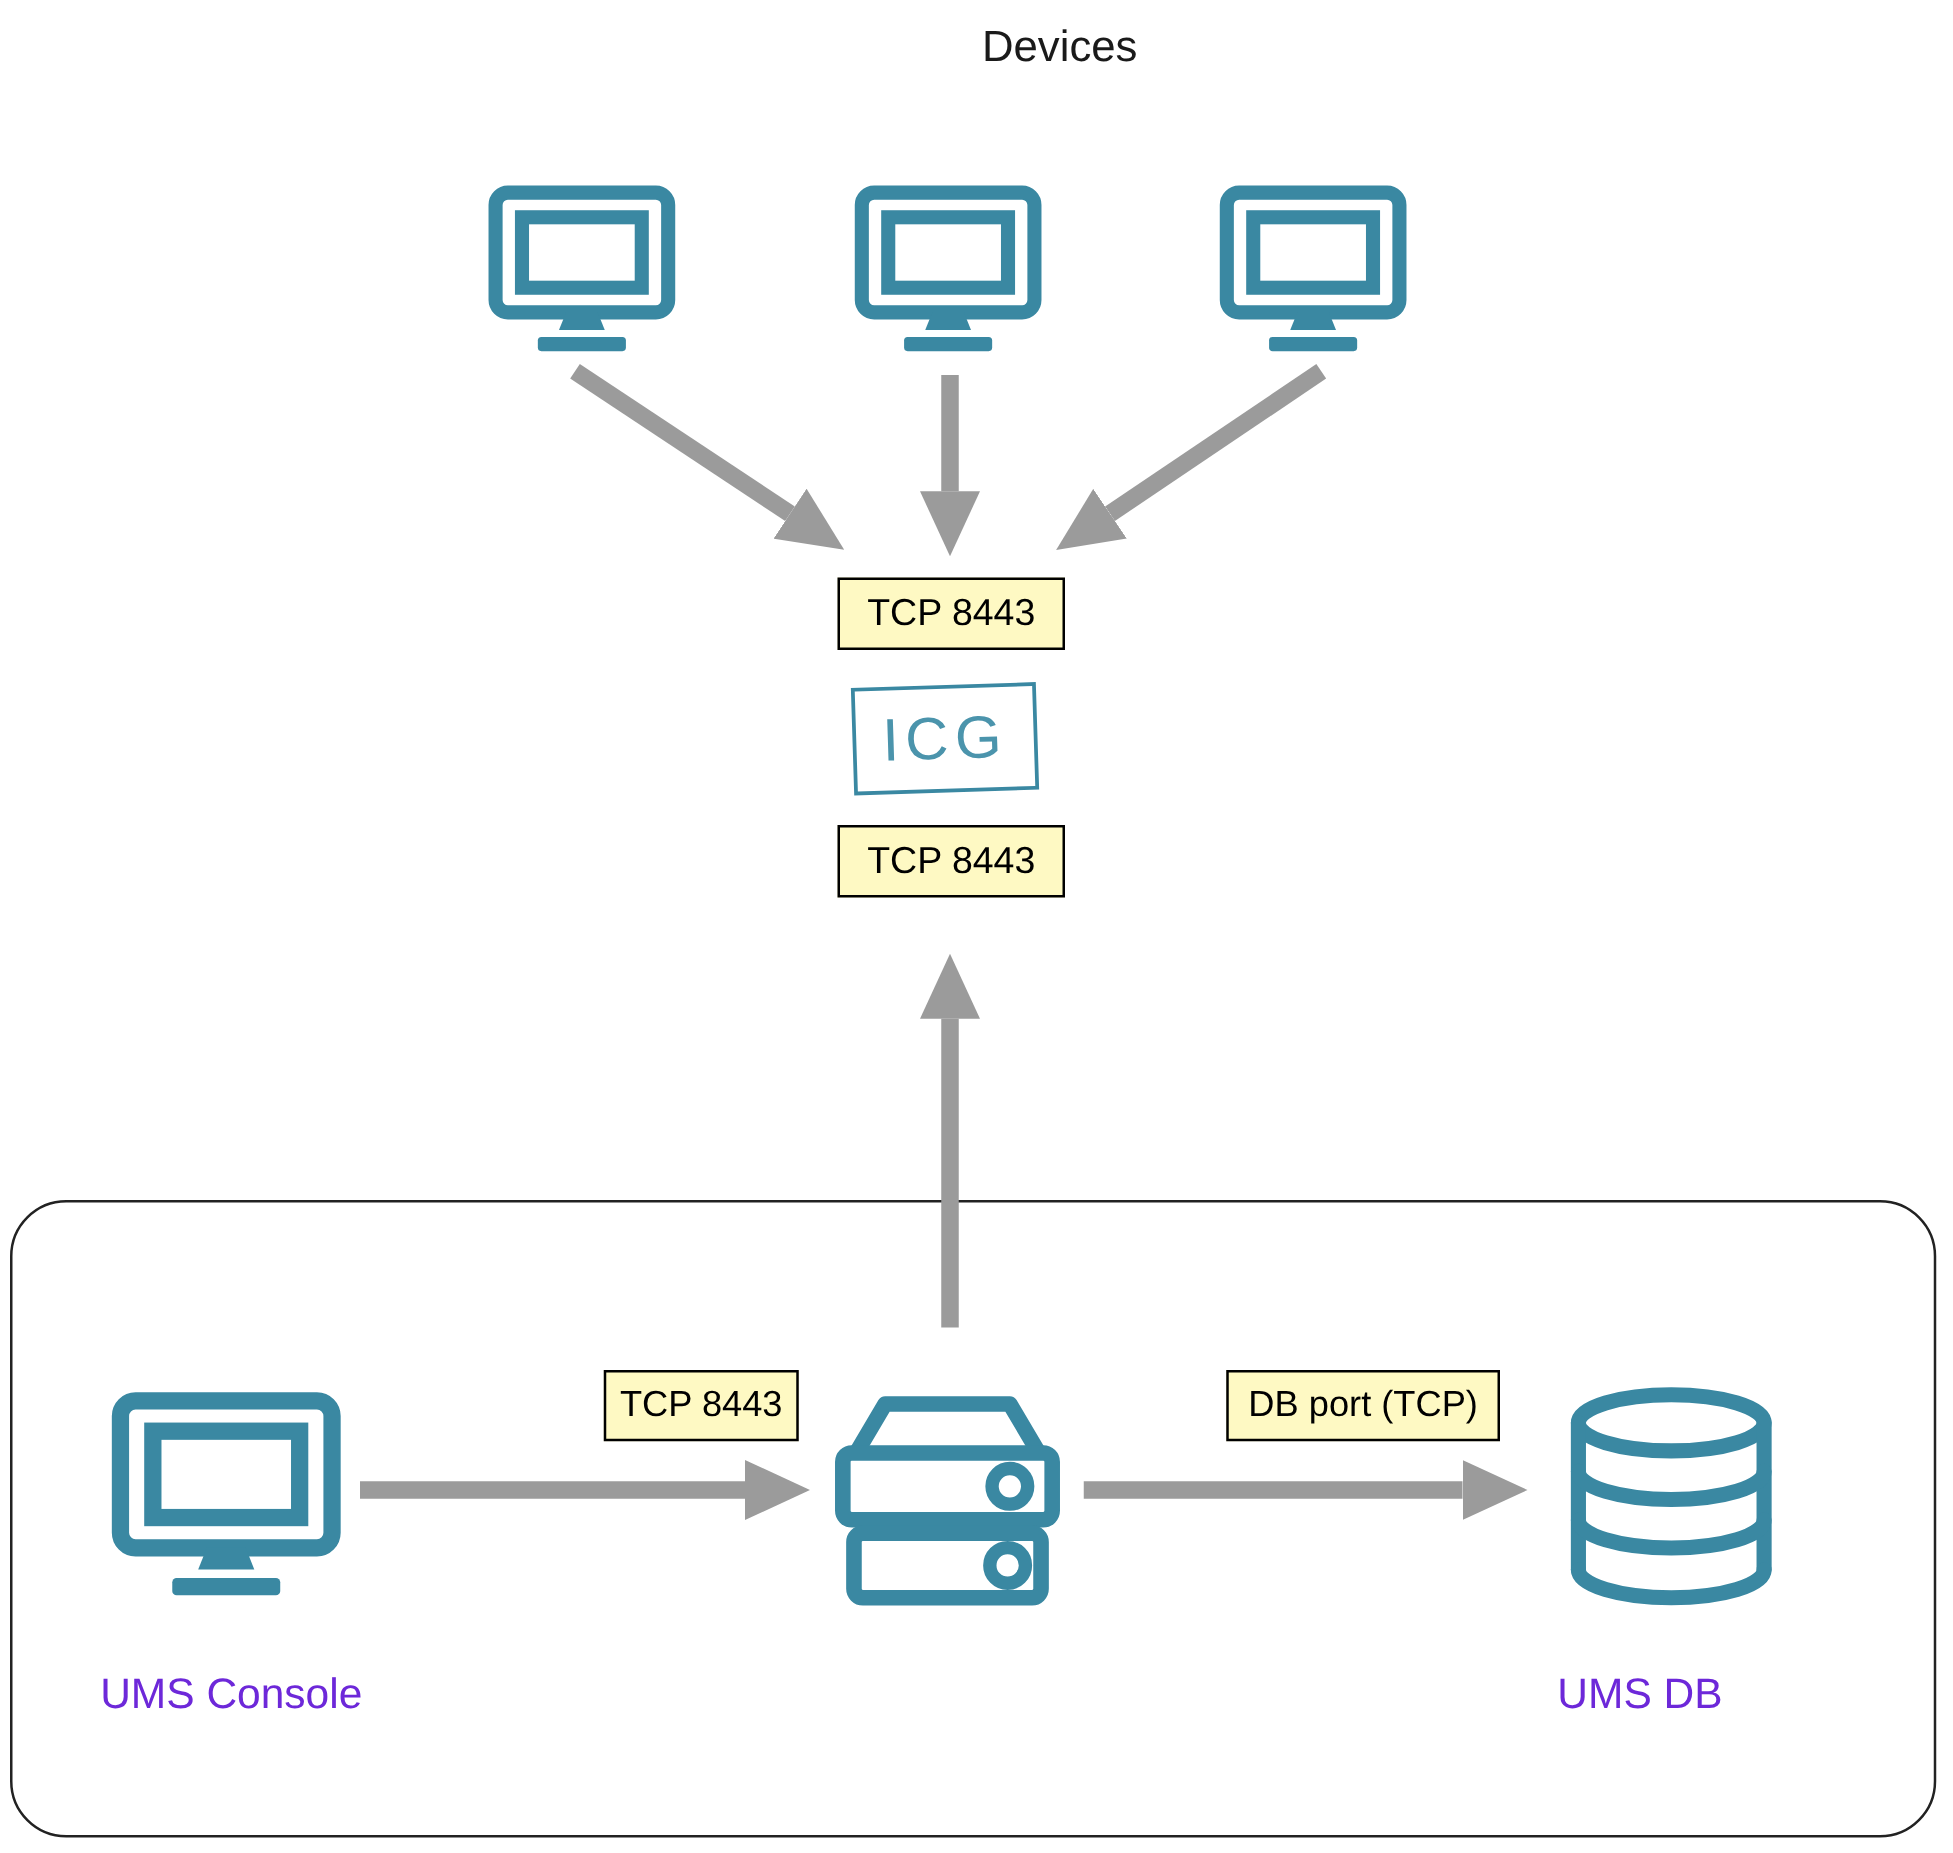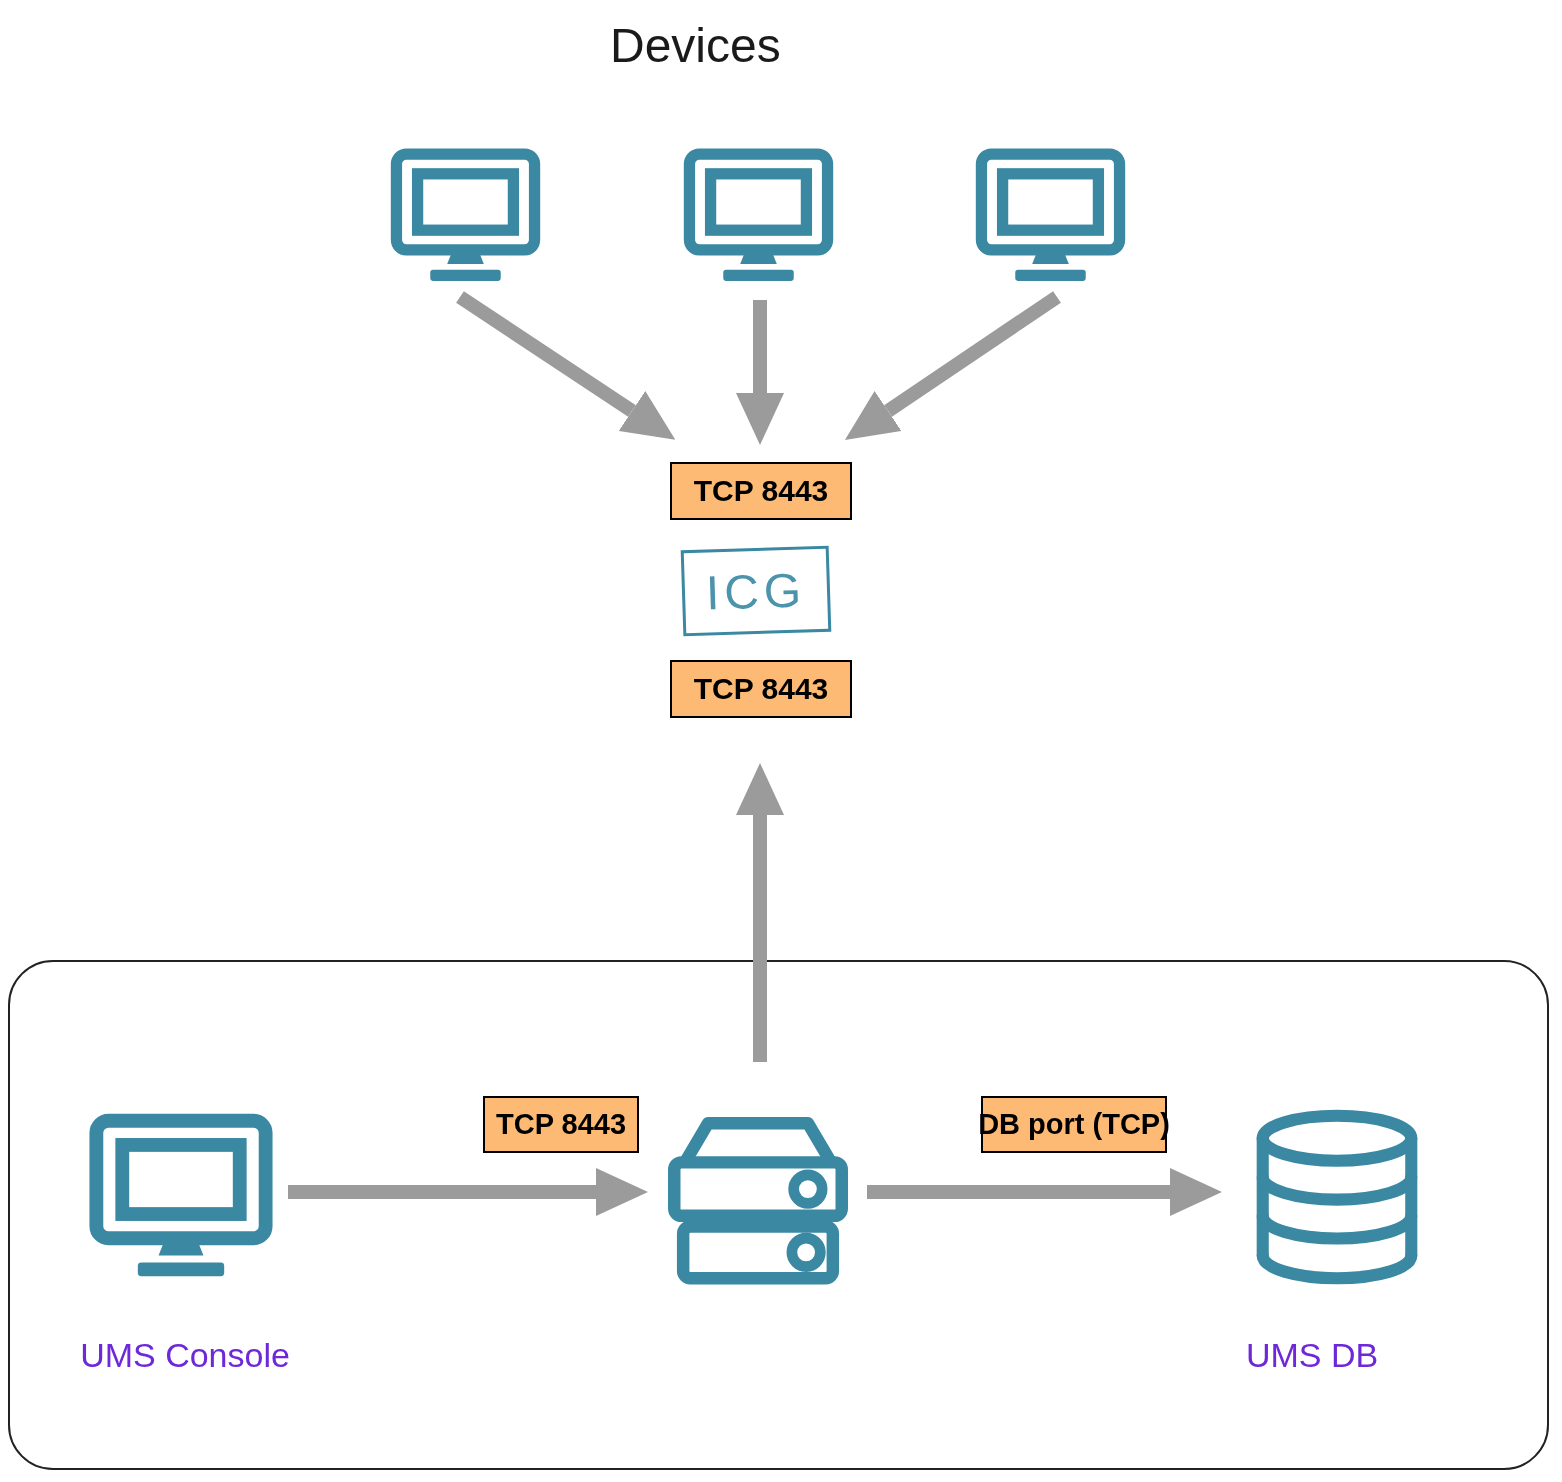--- a/index.html
+++ b/index.html
@@ -8,43 +8,42 @@
     width: 1562px;
     height: 1482px;
     background: #ffffff;
     font-family: "Liberation Sans", sans-serif;
     color: #000000;
     overflow: hidden;
   }
   .diagram-title {
     position: absolute;
     left: 610px; top: 18px; width: 300px;
-    text-align: left;
-    font-size: 48px;
+    text-align: right;
+    font-size: 35px;
     color: #1a1a1a;
   }
   .icon-wrap { position: absolute; line-height: 0; }
   .overlay {
     position: absolute;
     left: 0; top: 0;
     width: 1562px; height: 1482px;
     pointer-events: none;
   }
   .port-box {
     position: absolute;
     display: flex;
     align-items: center;
     justify-content: center;
-    background: #fdba74;
+    background: #fef9c3;
     border: 2.5px solid #000000;
     font-size: 30px;
     color: #000000;
     box-sizing: border-box;
     white-space: nowrap;
-    font-weight: bold;
   }
   .icg-box {
     position: absolute;
     left: 682px; top: 548px;
     width: 148px; height: 86px;
     border: 3px solid #3A88A2;
     background: #ffffff;
     display: flex;
     align-items: center;
     justify-content: center;
@@ -159,18 +158,18 @@
   </div>
 
   <div class="icon-wrap" style="left:1242px; top:1102px;">
     <svg viewBox="0 0 110 110" width="190" height="190">
         <use href="#ic-db"></use>
       </svg>
   </div>
 
   <div class="port-box" style="left:483px; top:1096px; width:156px; height:57px; font-size:29px;">TCP 8443</div>
 
-  <div class="port-box" style="left:981px; top:1096px; width:186px; height:57px; font-size:29px;">DB port (TCP)</div>
+  <div class="port-box" style="left:981px; top:1096px; width:219px; height:57px; font-size:29px;">DB port (TCP)</div>
 
   <div class="node-label" style="left:40px; top:1336px; width:290px;">UMS Console</div>
   <div class="node-label" style="left:1212px; top:1336px; width:200px;">UMS DB</div>
 
 </div>
 
 </body></html>

